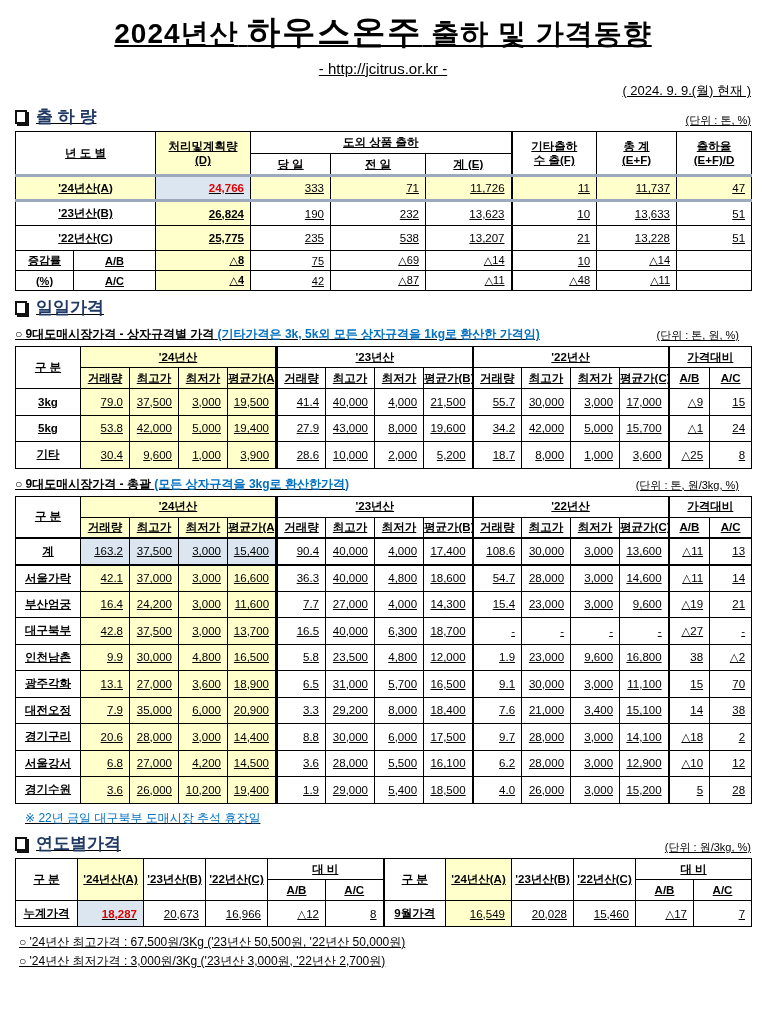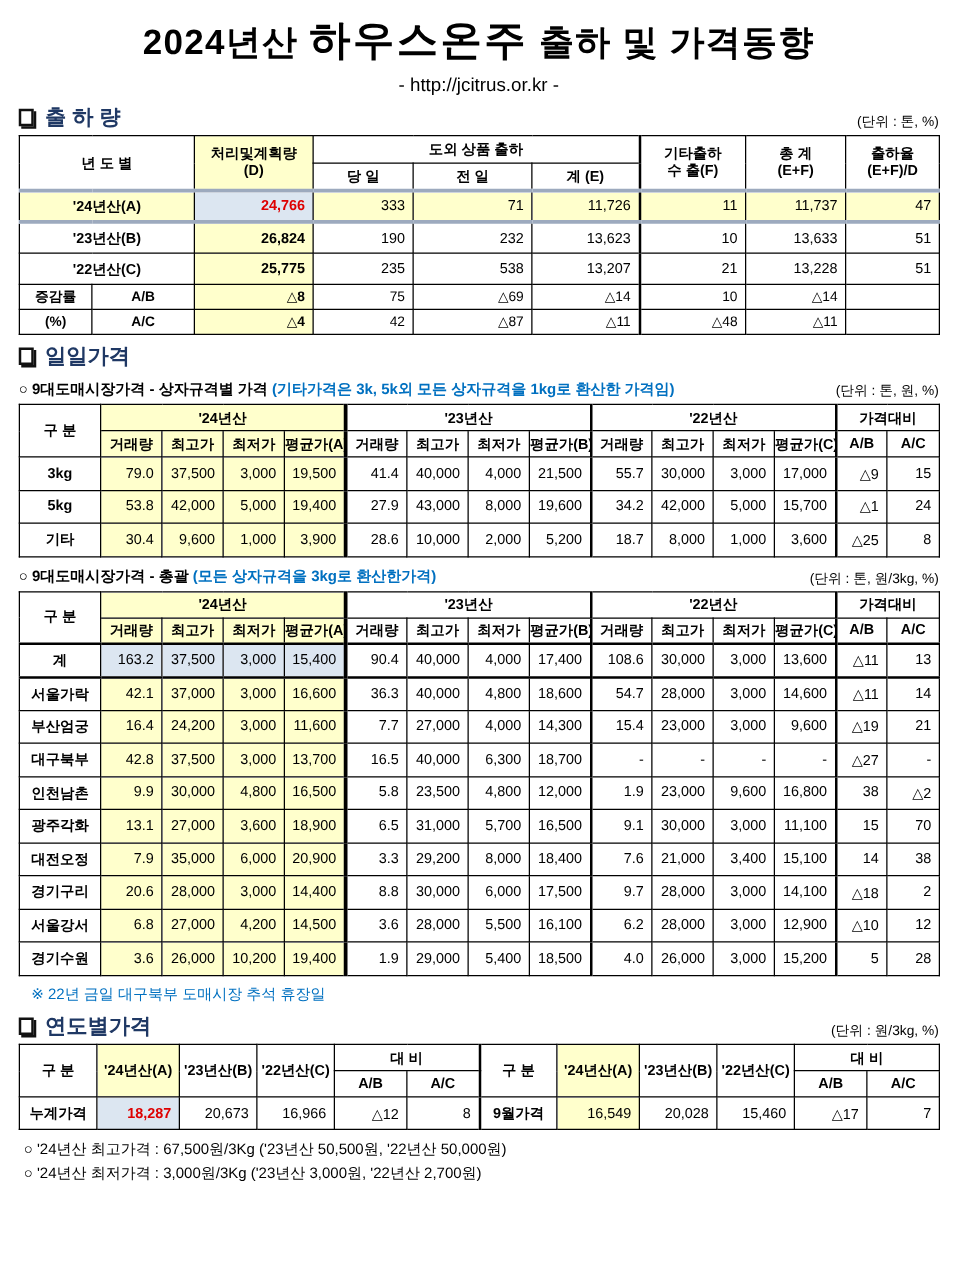--- a/index.html
+++ b/index.html
@@ -1,18 +1,18 @@
 <!DOCTYPE html>
 <html style="--navy: #1F3864; --yellow: #FFFFCC; --blue: #DCE6F1; --red: #DE0000; --noteblue: #0070C0; --graybar: #9DAABE;"><head>
 <meta charset="utf-8">
 <style>
   * { box-sizing: border-box; }
   html,body { margin:0; padding:0; background:#fff; }
   body { width:766px; font-family:"Liberation Sans","DejaVu Sans",sans-serif; color:#000; }
-  .page { width:766px; height:1029px; padding:8px 15px 6px 15px; overflow:hidden; }
+  .page { width:766px; height:1029px; padding:8px 15px 6px 15px; overflow:hidden;text-decoration:underline; }
 
   .title { text-align:center; font-size:28px; font-weight:800; margin-top:2px; letter-spacing:1px; }
   .title .brand { font-size:33px; font-weight:900; letter-spacing:2px; }
   .url { text-align:center; font-size:15px; margin-top:5px; }
   .asof { text-align:right; font-size:13px; margin-top:5px; }
 
   .sec { display:flex; justify-content:space-between; align-items:flex-end; margin-top:5px; margin-bottom:3px; }
   .sec-title { font-size:17px; font-weight:900; color:var(--navy); display:flex; align-items:center;text-align:right; }
   .sq { width:12px; height:14px; border:2.5px solid #111; box-shadow:2px 2px 0 #111; display:inline-block; margin-right:9px; background:#fff; }
   .unit { font-size:11px; color:#000; }
@@ -45,41 +45,42 @@
   .sepB { border-right:2px solid #000 !important; }
   .sepv { border-right:2px solid #000 !important; }
   .sepL { border-left:2px solid #000 !important; }
 
   
   .t4 th { height:21px; }
   .t4 td { height:26px; }
   .cell-blue { background:var(--blue); color:var(--red); font-weight:bold; }
   .cell-yellow { background:var(--yellow); }
 
-  .subhead { display:flex; justify-content:space-between; align-items:flex-end; font-size:12px; font-weight:bold; margin:7px 0 3px 0; }
+  .subhead { display:flex; justify-content:space-between; align-items:flex-end; font-size:12px; font-weight:bold; margin:7px 12px 3px 0; }
   .subhead .paren { color:var(--noteblue); }
   .subhead .u { font-weight:normal; font-size:11px; }
 
   .notes { font-size:12px; margin:5px 0 2px 4px; line-height:1.55; }
   .note-red { color:var(--red); margin-left:6px; }
   .note-blue { color:var(--noteblue); margin-left:6px; }
 
   .footnotes { font-size:12px; margin:6px 0 0 4px; line-height:1.55; }
 </style>
 </head>
 <body>
 
 <div class="page">
 
   <div class="title">
     <span>2024년산</span>
     <span class="brand">하우스온주</span>
     <span>출하 및 가격동향</span>
   </div>
   <div class="url">- http://jcitrus.or.kr -</div>
+  <div class="asof">( 2024. 9. 9.(월) 현재 )</div>
 
   <div class="sec">
     <div class="sec-title">
       <span class="sq"></span>
       <span>출 하 량</span>
     </div>
     <div class="unit">(단위 : 톤, %)</div>
   </div>
 
   <table class="tbl t1">

